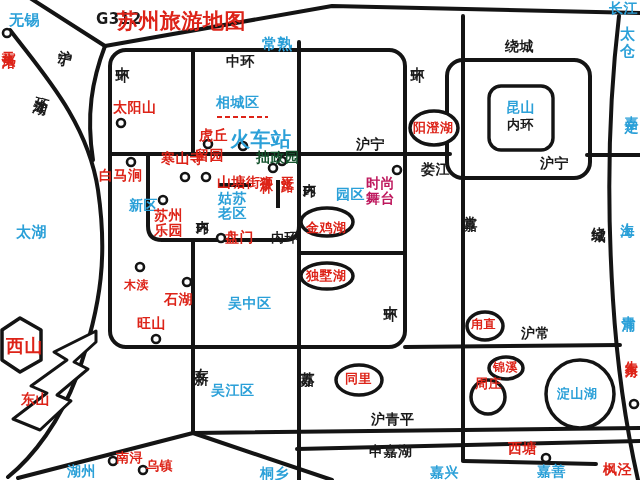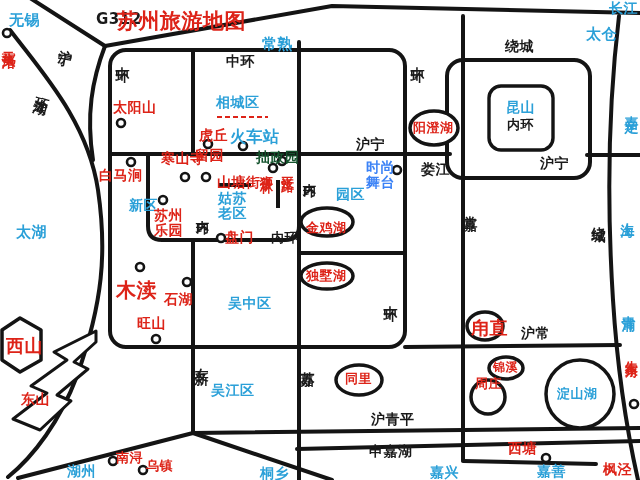--- a/index.html
+++ b/index.html
@@ -84,65 +84,65 @@
       <div class="lbl" style="left: 262px; top: 12px; font-size: 15px; color: rgb(43, 160, 216); margin-top: 24px;">常熟</div>
       <div class="lbl" style="left: 609px; top: 1px; font-size: 14px; color: rgb(43, 160, 216);">长江</div>
       <div class="lbl v" style="left: 2px; top: 40px; font-size: 14px; color: rgb(221, 35, 24);">鼋头渚</div>
       <div class="lbl v" style="left: 62px; top: 37px; font-size: 14px; color: rgb(26, 26, 26); transform: rotate(10deg); transform-origin: left top;">沪宁</div>
       <div class="lbl v" style="left: 40px; top: 85px; font-size: 14px; color: rgb(26, 26, 26); transform: rotate(16deg); transform-origin: left top;">环太湖</div>
       <div class="lbl" style="left: 16px; top: 224px; font-size: 15px; color: rgb(43, 160, 216);">太湖</div>
       <div class="lbl v" style="left: 116px; top: 56px; font-size: 14px; color: rgb(26, 26, 26);">中环</div>
       <div class="lbl" style="left: 226px; top: 54px; font-size: 14px; color: rgb(26, 26, 26);">中环</div>
       <div class="lbl v" style="left: 411px; top: 56px; font-size: 14px; color: rgb(26, 26, 26);">中环</div>
       <div class="lbl" style="left: 505px; top: 39px; font-size: 14px; color: rgb(26, 26, 26);">绕城</div>
-      <div class="lbl" style="left: 586px; top: 26px; font-size: 15px; color: rgb(43, 160, 216);">太仓</div>
+      <div class="lbl" style="left: 620px; top: 26px; font-size: 15px; color: rgb(43, 160, 216);">太仓</div>
       <div class="lbl v" style="left: 625px; top: 105px; font-size: 14px; color: rgb(43, 160, 216);">嘉定</div>
       <div class="lbl" style="left: 113px; top: 100px; font-size: 14px; color: rgb(221, 35, 24);">太阳山</div>
       <div class="lbl" style="left: 216px; top: 95px; font-size: 14px; color: rgb(43, 160, 216);">相城区</div>
       <div class="lbl" style="left: 199px; top: 128px; font-size: 14px; color: rgb(221, 35, 24);">虎丘</div>
-      <div class="lbl" style="left: 230px; top: 128px; font-size: 16px; color: rgb(43, 160, 216);">火车站</div>
+      <div class="lbl" style="left: 230px; top: 128px; font-size: 20px; color: rgb(43, 160, 216);">火车站</div>
       <div class="lbl" style="left: 256px; top: 134px; font-size: 14px; color: #14532d; margin-top: 16px;">拙政园</div>
       <div class="lbl" style="left: 161px; top: 151px; font-size: 14px; color: rgb(221, 35, 24);">寒山寺</div>
       <div class="lbl" style="left: 195px; top: 148px; font-size: 14px; color: rgb(221, 35, 24);">留园</div>
       <div class="lbl" style="left: 217px; top: 167px; font-size: 14px; color: rgb(221, 35, 24); margin-top: 8px;">山塘街</div>
       <div class="lbl v" style="left: 260px; top: 166px; font-size: 13px; color: rgb(221, 35, 24);">狮子林</div>
       <div class="lbl v" style="left: 281px; top: 166px; font-size: 13px; color: rgb(221, 35, 24);">平江路</div>
       <div class="lbl" style="left: 99px; top: 168px; font-size: 14px; color: rgb(221, 35, 24);">白马涧</div>
       <div class="lbl" style="left: 129px; top: 198px; font-size: 14px; color: rgb(43, 160, 216);">新区</div>
       <div class="lbl" style="left: 154px; top: 208px; font-size: 14px; color: rgb(221, 35, 24);">苏州
 乐园</div>
       <div class="lbl" style="left: 218px; top: 191px; font-size: 14px; color: rgb(43, 160, 216);">姑苏
 老区</div>
       <div class="lbl v" style="left: 196px; top: 210px; font-size: 13px; color: rgb(26, 26, 26);">内环</div>
       <div class="lbl" style="left: 271px; top: 231px; font-size: 13px; color: rgb(26, 26, 26);">内环</div>
       <div class="lbl v" style="left: 303px; top: 173px; font-size: 13px; color: rgb(26, 26, 26);">内环</div>
       <div class="lbl" style="left: 225px; top: 230px; font-size: 14px; color: rgb(221, 35, 24);">盘门</div>
       <div class="lbl" style="left: 356px; top: 137px; font-size: 14px; color: rgb(26, 26, 26);">沪宁</div>
       <div class="lbl" style="left: 421px; top: 162px; font-size: 14px; color: rgb(26, 26, 26);">娄江</div>
-      <div class="lbl" style="left: 366px; top: 160px; font-size: 14px; color: #3b82f6;">时尚
+      <div class="lbl" style="left: 366px; top: 176px; font-size: 14px; color: #be185d;">时尚
 舞台</div>
       <div class="lbl" style="left: 336px; top: 187px; font-size: 14px; color: rgb(43, 160, 216);">园区</div>
       <div class="lbl" style="left: 306px; top: 221px; font-size: 13px; color: rgb(221, 35, 24);">金鸡湖</div>
       <div class="lbl" style="left: 413px; top: 121px; font-size: 13px; color: rgb(221, 35, 24);">阳澄湖</div>
       <div class="lbl" style="left: 506px; top: 100px; font-size: 14px; color: rgb(43, 160, 216);">昆山</div>
       <div class="lbl" style="left: 507px; top: 118px; font-size: 13px; color: rgb(26, 26, 26);">内环</div>
       <div class="lbl" style="left: 540px; top: 156px; font-size: 14px; color: rgb(26, 26, 26);">沪宁</div>
       <div class="lbl v" style="left: 464px; top: 205px; font-size: 14px; color: rgb(26, 26, 26);">常嘉</div>
       <div class="lbl v" style="left: 592px; top: 216px; font-size: 14px; color: rgb(26, 26, 26);">绕城</div>
       <div class="lbl v" style="left: 621px; top: 211px; font-size: 14px; color: rgb(43, 160, 216);">上海</div>
       <div class="lbl v" style="left: 622px; top: 305px; font-size: 14px; color: rgb(43, 160, 216);">青浦</div>
       <div class="lbl" style="left: 306px; top: 269px; font-size: 13px; color: rgb(221, 35, 24);">独墅湖</div>
       <div class="lbl v" style="left: 384px; top: 295px; font-size: 14px; color: rgb(26, 26, 26);">中环</div>
       <div class="lbl" style="left: 228px; top: 296px; font-size: 14px; color: rgb(43, 160, 216);">吴中区</div>
-      <div class="lbl" style="left: 116px; top: 279px; font-size: 20px; color: rgb(221, 35, 24);">木渎</div>
+      <div class="lbl" style="left: 124px; top: 279px; font-size: 12px; color: rgb(221, 35, 24);">木渎</div>
       <div class="lbl" style="left: 164px; top: 292px; font-size: 14px; color: rgb(221, 35, 24);">石湖</div>
       <div class="lbl" style="left: 137px; top: 316px; font-size: 14px; color: rgb(221, 35, 24);">旺山</div>
       <div class="lbl" style="left: 6px; top: 336px; font-size: 18px; color: rgb(221, 35, 24); text-align: center;">西山</div>
       <div class="lbl" style="left: 21px; top: 392px; font-size: 14px; color: rgb(221, 35, 24);">东山</div>
-      <div class="lbl" style="left: 471px; top: 318px; font-size: 18px; color: rgb(221, 35, 24);">甪直</div>
+      <div class="lbl" style="left: 471px; top: 318px; font-size: 12px; color: rgb(221, 35, 24);">甪直</div>
       <div class="lbl" style="left: 521px; top: 326px; font-size: 14px; color: rgb(26, 26, 26);">沪常</div>
       <div class="lbl v" style="left: 195px; top: 357px; font-size: 14px; color: rgb(26, 26, 26);">友新</div>
       <div class="lbl" style="left: 211px; top: 383px; font-size: 14px; color: rgb(43, 160, 216);">吴江区</div>
       <div class="lbl v" style="left: 301px; top: 360px; font-size: 14px; color: rgb(26, 26, 26);">苏嘉</div>
       <div class="lbl" style="left: 345px; top: 372px; font-size: 13px; color: rgb(221, 35, 24);">同里</div>
       <div class="lbl" style="left: 493px; top: 361px; font-size: 12px; color: rgb(221, 35, 24);">锦溪</div>
       <div class="lbl" style="left: 475px; top: 377px; font-size: 13px; color: rgb(221, 35, 24); text-align: center;">周庄</div>
       <div class="lbl" style="left: 557px; top: 387px; font-size: 13px; color: rgb(43, 160, 216);">淀山湖</div>
       <div class="lbl v" style="left: 625px; top: 350px; font-size: 13px; color: rgb(221, 35, 24);">朱家角</div>
       <div class="lbl" style="left: 371px; top: 412px; font-size: 14px; color: rgb(26, 26, 26);">沪青平</div>

